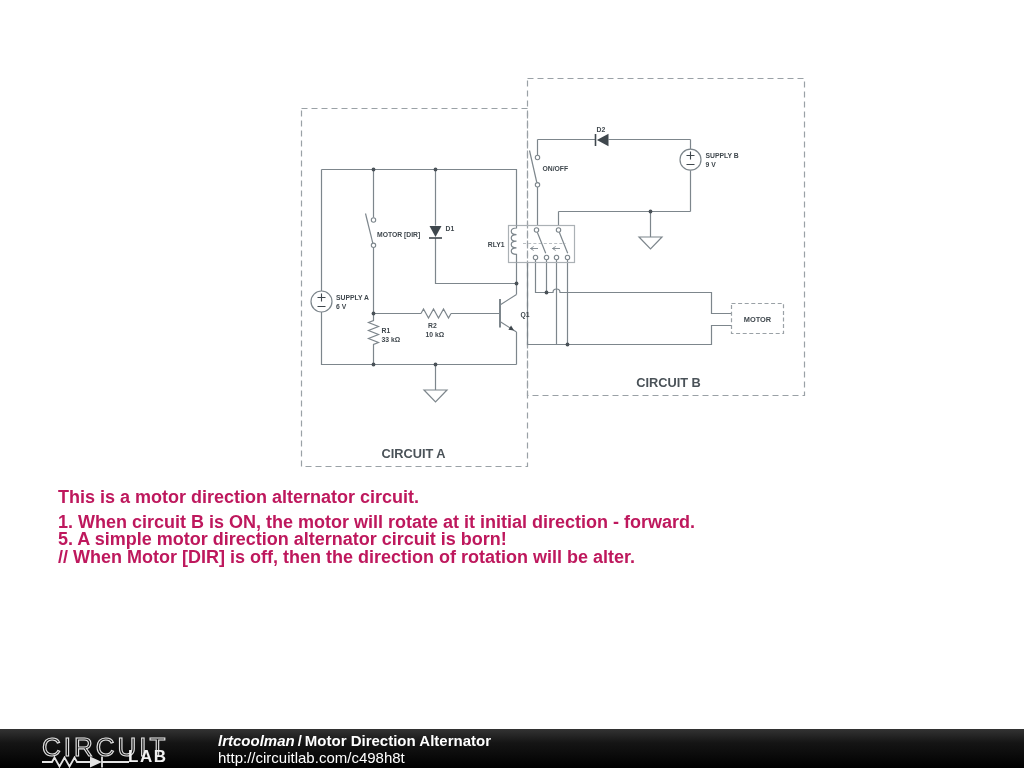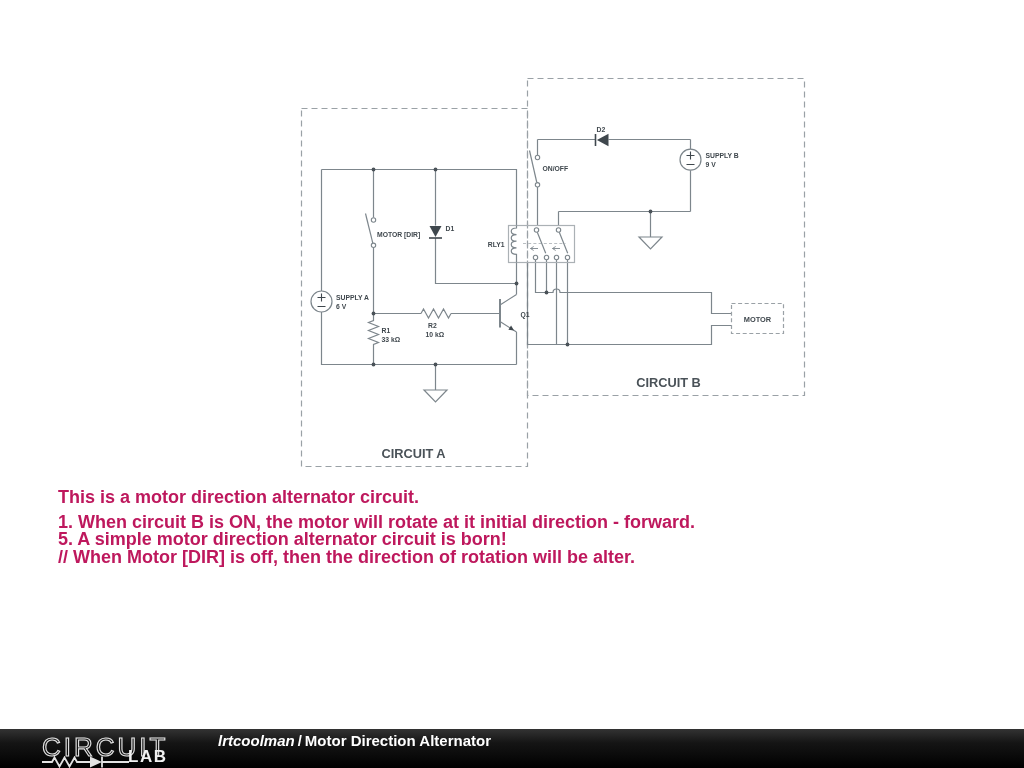--- a/index.html
+++ b/index.html
@@ -166,14 +166,15 @@
     <div class="logo-circuit">CIRCUIT</div>
     <svg class="logo-glyph" width="88" height="12" viewBox="0 0 88 12">
       <path d="M0,6 H10 l2.5,-4.5 l5,9 l5,-9 l5,9 l5,-9 l2.5,4.5 H48" stroke="#e3e3e3" stroke-width="1.8" fill="none"></path>
       <polygon points="48,0.5 48,11.5 60,6" fill="#e3e3e3"></polygon>
       <path d="M60,0.5 V11.5 M60,6 H87" stroke="#e3e3e3" stroke-width="1.8" fill="none"></path>
     </svg>
     <div class="logo-lab">LAB</div>
   </div>
   <div class="footer-text">
     <div><span class="footer-author">lrtcoolman</span><span class="footer-sep">/</span><span class="footer-title">Motor Direction Alternator</span></div>
+    <div class="footer-url">http://circuitlab.com/c498h8t</div>
   </div>
 </div>
 
 </body></html>

